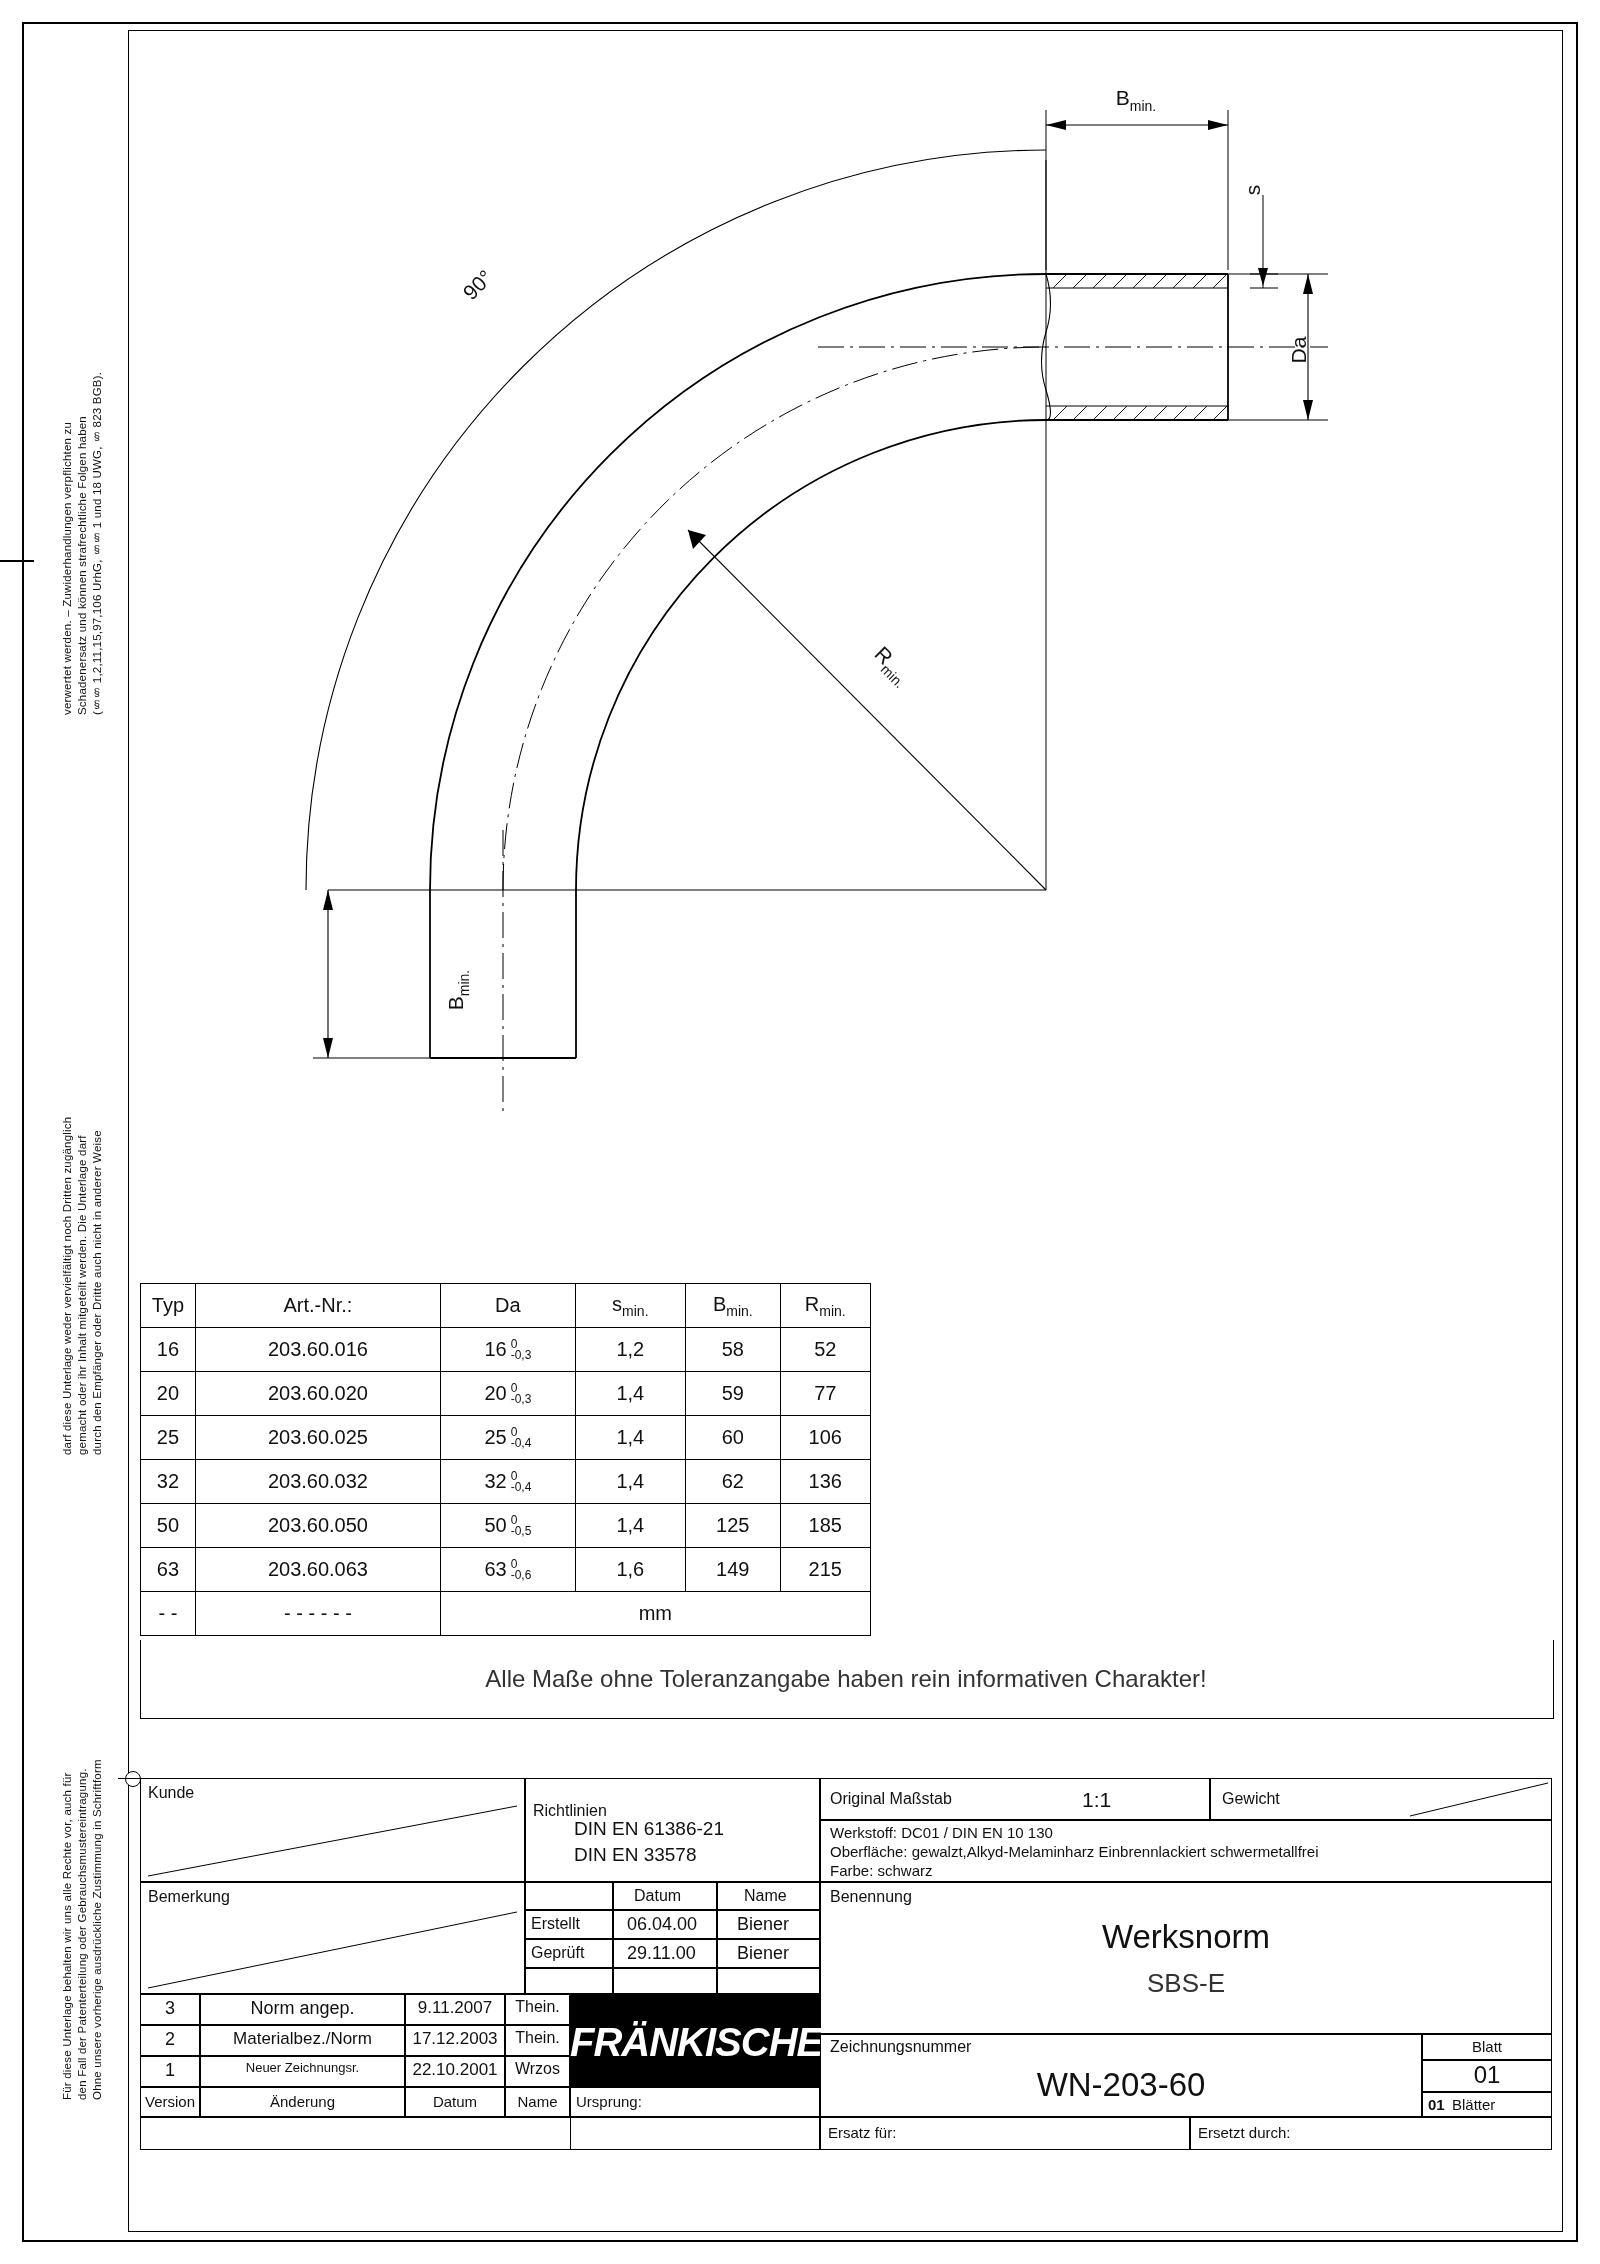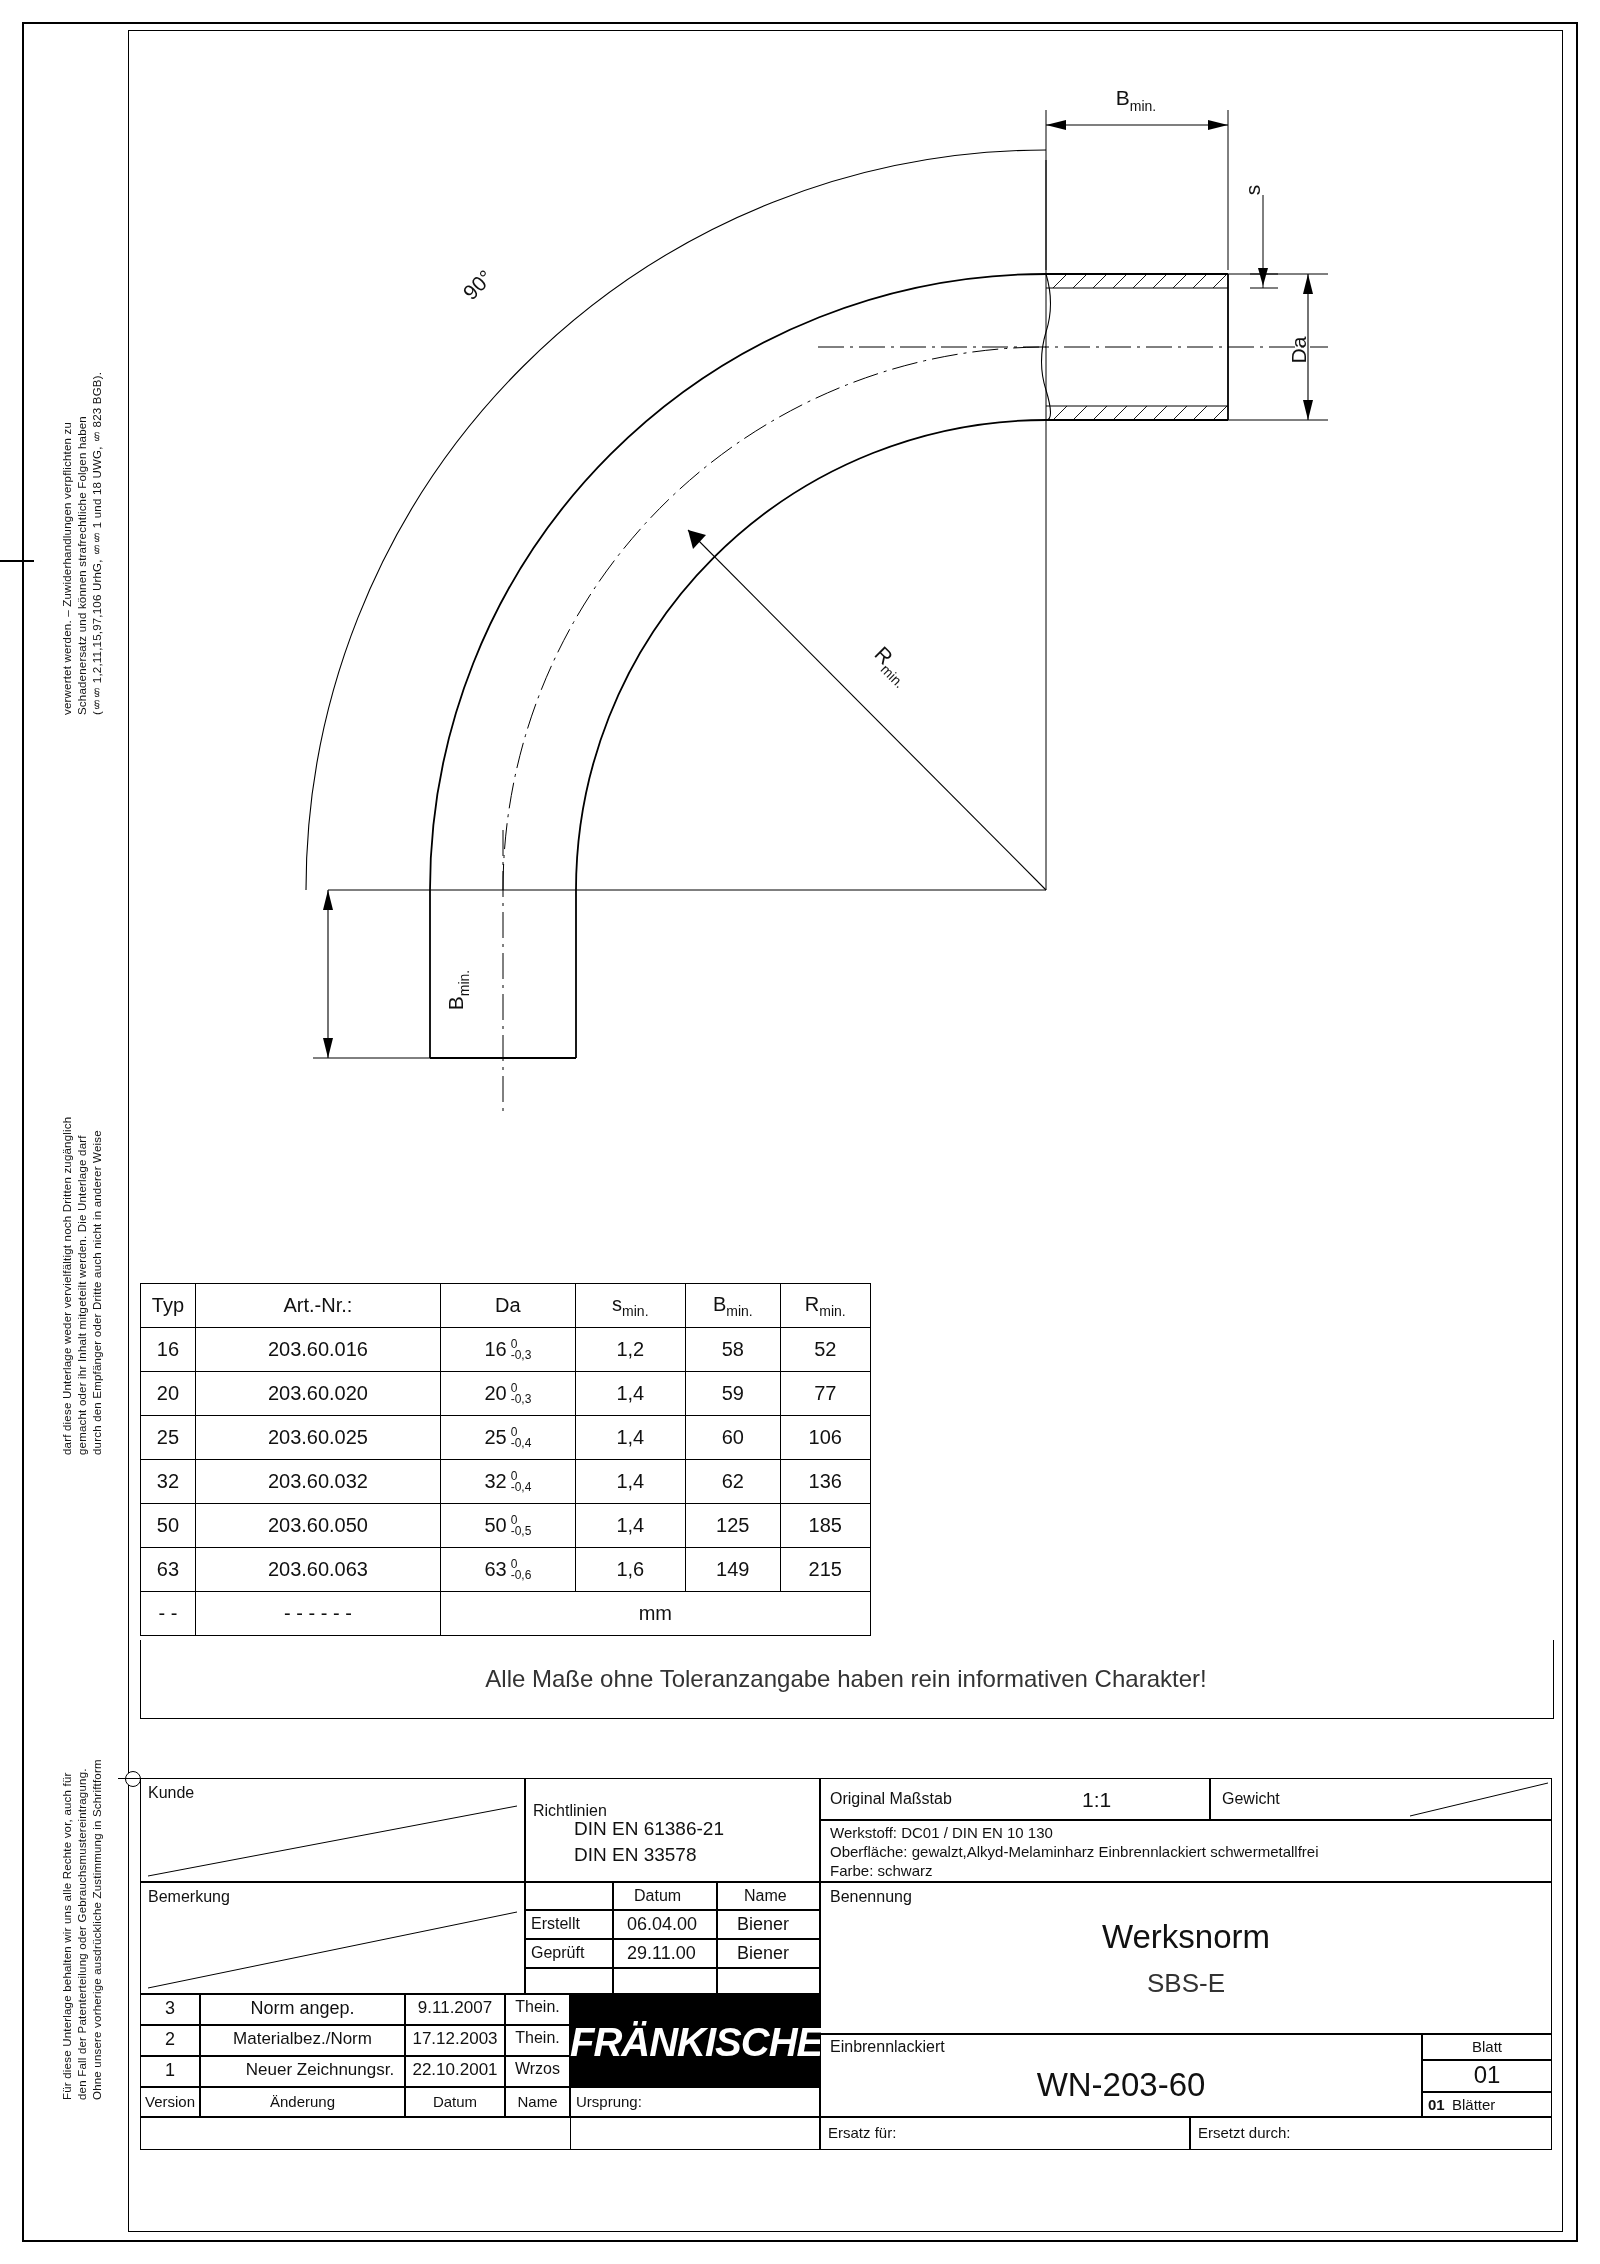--- a/index.html
+++ b/index.html
@@ -310,42 +310,42 @@
     <div class="cell" style="left:60px;top:247px;width:205px;height:31px"></div>
     <div class="val ctr" style="left:60px;top:251px;width:205px;font-size:17px">Materialbez./Norm</div>
     <div class="cell" style="left:265px;top:247px;width:100px;height:31px"></div>
     <div class="val ctr" style="left:265px;top:251px;width:100px;font-size:17px">17.12.2003</div>
     <div class="cell" style="left:365px;top:247px;width:65px;height:31px"></div>
     <div class="val ctr" style="left:365px;top:251px;width:65px;font-size:16px">Thein.</div>
 
     <div class="cell" style="left:0;top:278px;width:60px;height:31px"></div>
     <div class="val ctr" style="left:0;top:282px;width:60px">1</div>
     <div class="cell" style="left:60px;top:278px;width:205px;height:31px"></div>
-    <div class="val ctr" style="left:60px;top:282px;width:240px;font-size:17px">Neuer Zeichnungsr.</div>
+    <div class="val ctr" style="left:60px;top:282px;width:205px;font-size:13px">Neuer Zeichnungsr.</div>
     <div class="cell" style="left:265px;top:278px;width:100px;height:31px"></div>
     <div class="val ctr" style="left:265px;top:282px;width:100px;font-size:17px">22.10.2001</div>
     <div class="cell" style="left:365px;top:278px;width:65px;height:31px"></div>
     <div class="val ctr" style="left:365px;top:282px;width:65px;font-size:16px">Wrzos</div>
 
     <div class="cell" style="left:0;top:309px;width:60px;height:30px"></div>
     <div class="sm ctr" style="position:absolute;left:0;top:315px;width:60px">Version</div>
     <div class="cell" style="left:60px;top:309px;width:205px;height:30px"></div>
     <div class="sm ctr" style="position:absolute;left:60px;top:315px;width:205px">Änderung</div>
     <div class="cell" style="left:265px;top:309px;width:100px;height:30px"></div>
     <div class="sm ctr" style="position:absolute;left:265px;top:315px;width:100px">Datum</div>
     <div class="cell" style="left:365px;top:309px;width:65px;height:30px"></div>
     <div class="sm ctr" style="position:absolute;left:365px;top:315px;width:65px">Name</div>
 
     <div class="cell" style="left:430px;top:216px;width:250px;height:93px;background:#000"></div>
     <div class="brand ctr" style="position:absolute;left:430px;top:242px;width:250px;color:#fff">FRÄNKISCHE</div>
     <div class="cell" style="left:430px;top:309px;width:250px;height:30px"></div>
     <div class="sm" style="position:absolute;left:436px;top:315px">Ursprung:</div>
 
     <div class="cell" style="left:680px;top:256px;width:602px;height:83px"></div>
-    <div class="lbl" style="left:690px;top:260px">Einbrennlackiert</div>
+    <div class="lbl" style="left:690px;top:260px">Zeichnungsnummer</div>
     <div class="big ctr" style="position:absolute;left:680px;top:288px;width:602px">WN-203-60</div>
 
     <div class="cell" style="left:1282px;top:256px;width:130px;height:26px"></div>
     <div class="sm ctr" style="position:absolute;left:1282px;top:260px;width:130px">Blatt</div>
     <div class="cell" style="left:1282px;top:282px;width:130px;height:32px"></div>
     <div class="ctr" style="position:absolute;left:1282px;top:283px;width:130px;font-size:24px">01</div>
     <div class="cell" style="left:1282px;top:314px;width:130px;height:25px"></div>
     <div class="sm" style="position:absolute;left:1288px;top:318px;font-weight:bold">01</div>
     <div class="sm" style="position:absolute;left:1312px;top:318px">Blätter</div>
 

